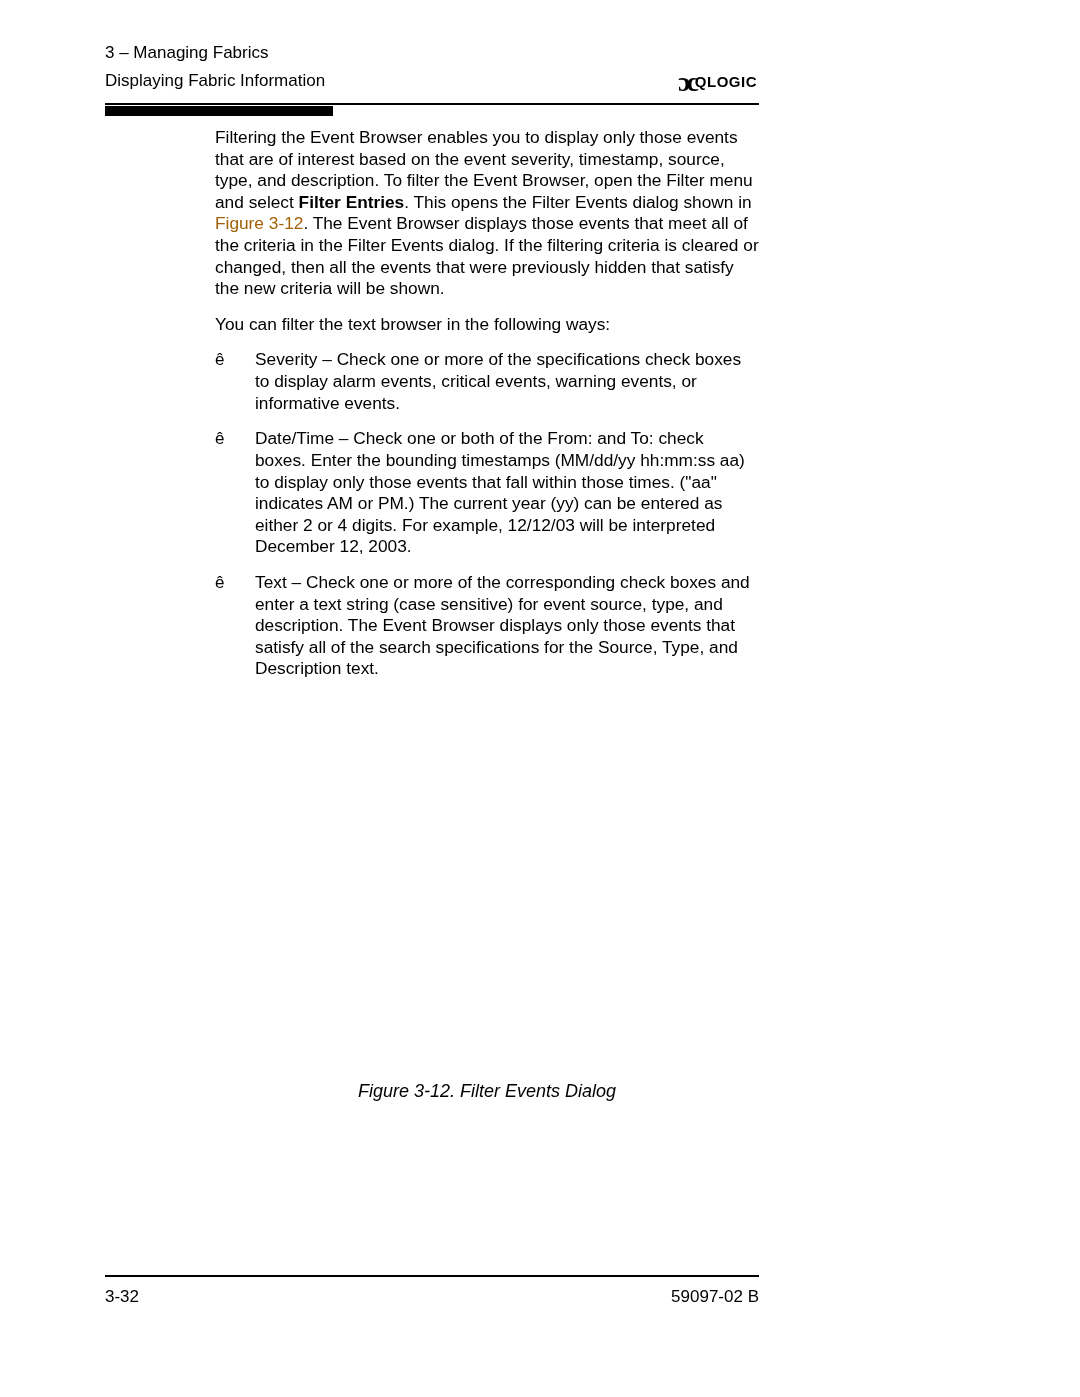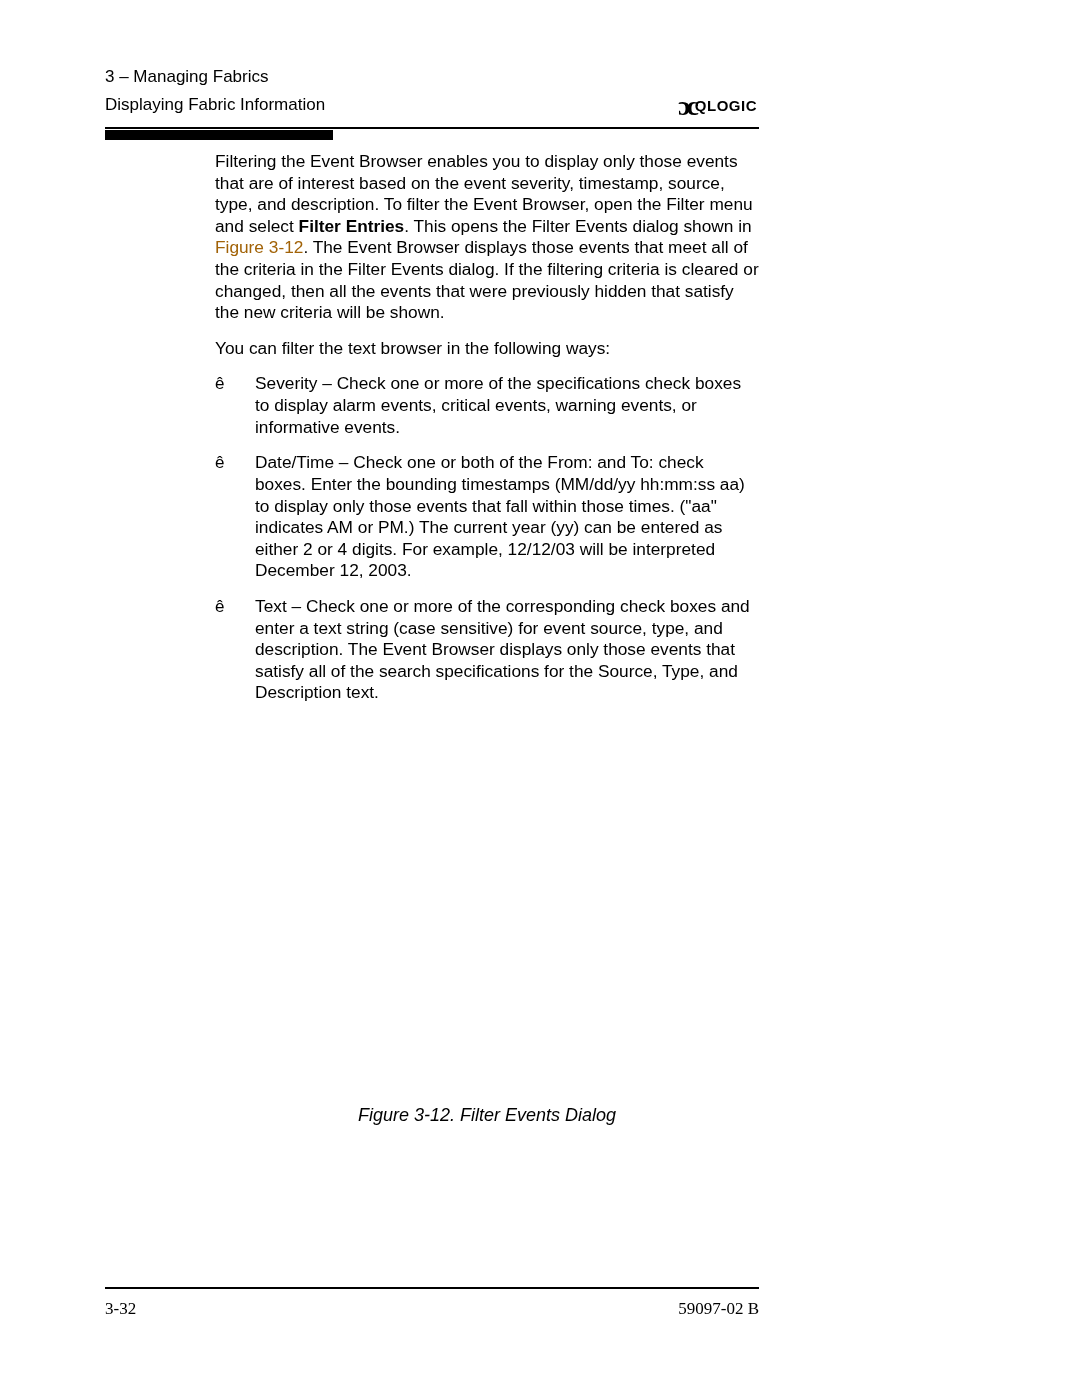--- a/index.html
+++ b/index.html
@@ -7,21 +7,21 @@
     padding: 0;
     background: #fff;
     width: 1080px;
     height: 1397px;
     font-family: Arial, Helvetica, sans-serif;
     color: #000;
   }
   .page {
     position: relative;
     box-sizing: border-box;
-    padding: 64px 105px 0 105px;
+    padding: 40px 105px 0 105px;
     width: 864px;
     height: 1397px;
   }
   .header {
     display: flex;
     justify-content: space-between;
     align-items: flex-end;
   }
   .header-left {
     font-size: 17px;
@@ -112,22 +112,21 @@
     text-align: center;
     font-weight: normal;
     font-style: italic;
     font-size: 18px;
     margin-top: 400px;
   }
   .footer {
     position: absolute;
     left: 105px;
     right: 105px;
-    bottom: 78px;
-    font-family: Liberation Serif, serif;
+    bottom: 90px;
   }
   .footer-rule {
     border-top: 2px solid #000;
     margin-bottom: 10px;
   }
   .footer-row {
     display: flex;
     justify-content: space-between;
     font-size: 17px;
   }

